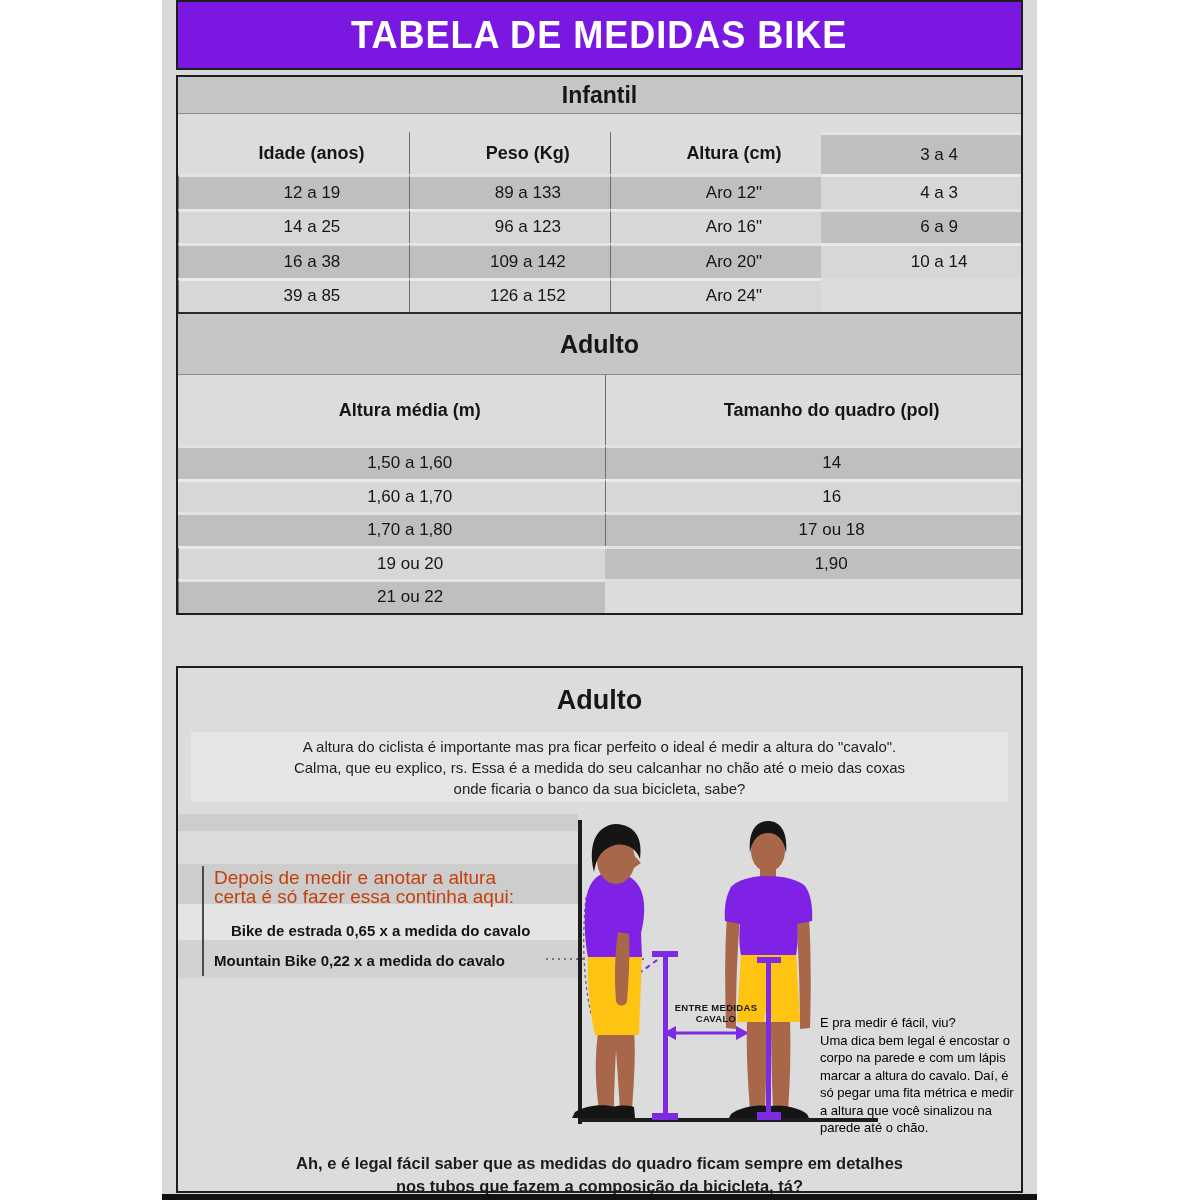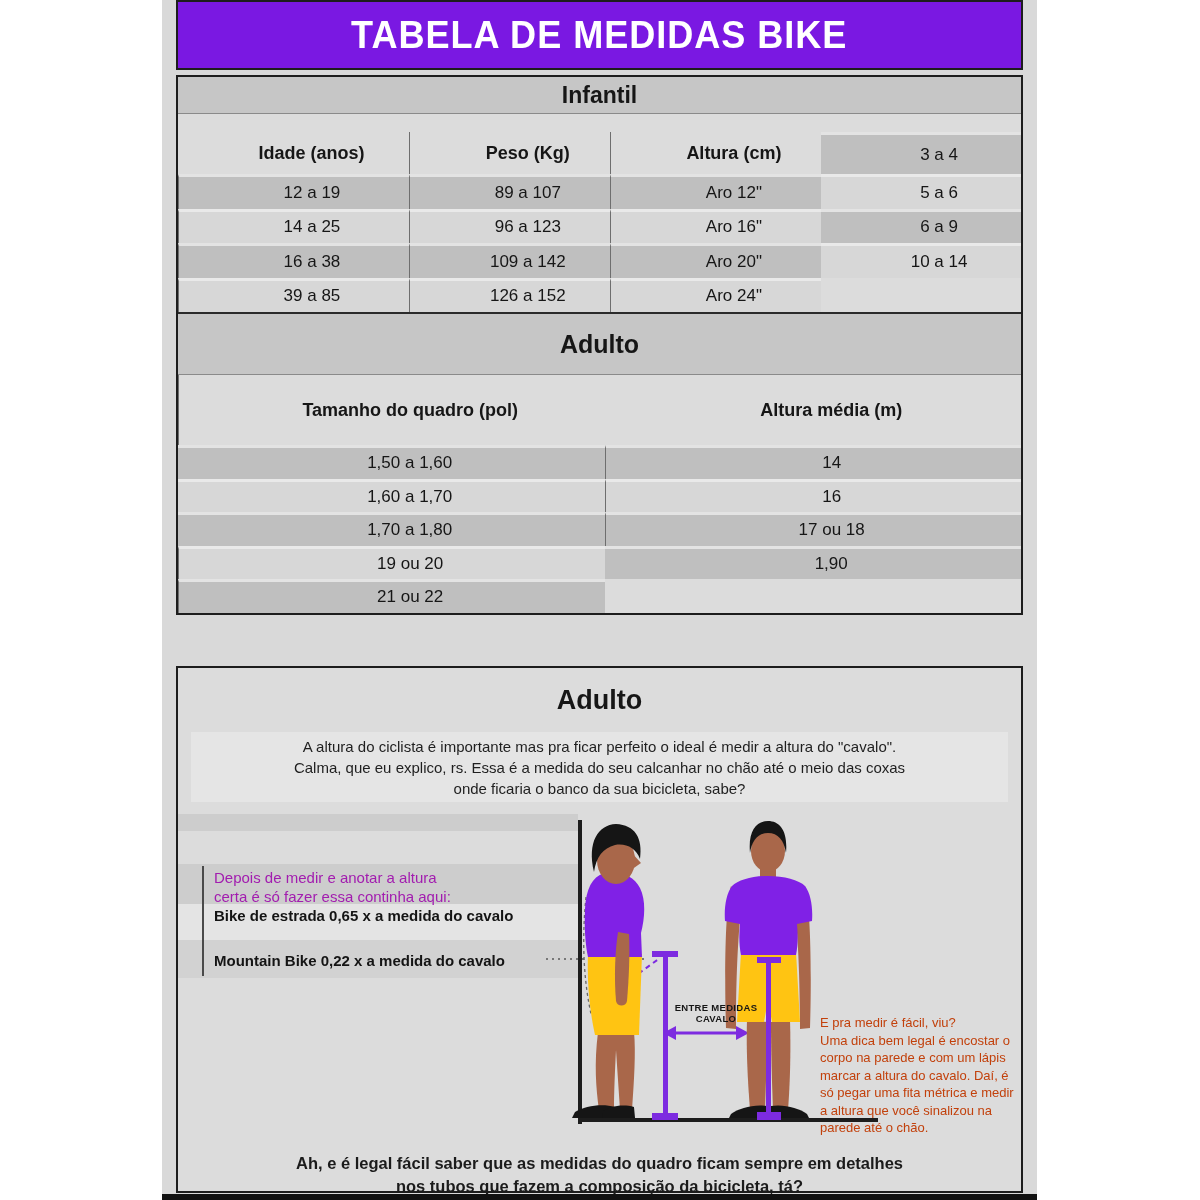--- a/index.html
+++ b/index.html
@@ -42,28 +42,28 @@
   .intro-panel{position:absolute;top:64px;left:13px;width:817px;height:70px;background:var(--panel-bg);
     display:flex;flex-direction:column;align-items:center;justify-content:center;
     font-size:15px;line-height:21px;color:#1f1f1f;text-align:center;}
   .middle{position:absolute;top:134px;left:0;width:100%;height:340px;}
   .stripe{position:absolute;left:0;width:400px;}
   .stripe.s1{top:12px;height:17px;background:var(--stripe-dark);}
   .stripe.s2{top:62px;height:40px;background:var(--stripe-dark);}
   .stripe.s3{top:102px;height:36px;background:var(--stripe-light);}
   .stripe.s4{top:138px;height:38px;background:#d2d2d2;}
   .vrule{position:absolute;left:24px;top:64px;width:2px;height:110px;background:#4a4a4a;}
-  .left-note{position:absolute;left:36px;top:66px;font-size:15px;line-height:19px;color:#a21caf;}
+  .left-note{position:absolute;left:36px;top:66px;font-size:19px;line-height:19px;color:#c2410c;}
   .formula{position:absolute;left:36px;font-size:15px;font-weight:bold;color:#141414;}
-  .formula.road{top:105px;}
+  .formula.road{top:120px;margin-left:17px;}
   .formula.mtb{top:150px;}
   .diagram-svg{position:absolute;left:364px;top:0;width:360px;height:340px;}
   .measure-label{position:absolute;left:486px;top:200px;width:104px;text-align:center;
     font-size:9.5px;font-weight:bold;line-height:11px;letter-spacing:.3px;color:#161616;}
-  .tip{position:absolute;left:642px;top:212px;width:215px;font-size:13px;line-height:17.5px;color:#c2410c;}
+  .tip{position:absolute;left:642px;top:212px;width:215px;font-size:13px;line-height:17.5px;color:#000000;}
   .footer-note{position:absolute;top:474px;left:0;width:100%;text-align:center;
     font-size:16.5px;font-weight:bold;line-height:23px;color:#1b1b1b;padding-top:10px;box-sizing:border-box;}
   .black-bar{position:absolute;left:0;top:1194px;width:875px;height:6px;background:#111;}
 
   
   .f-ink{fill:var(--ink);} .f-skin{fill:var(--skin);} .f-shirt{fill:var(--shirt);}
   .f-shorts{fill:var(--shorts);} .f-measure{fill:var(--measure);} .f-hair{fill:#151515;}
   .s-measure{stroke:var(--measure);} 
 </style>
 </head>
@@ -79,44 +79,44 @@
     <div class="card card1">
       <div class="band band-infantil">Infantil</div>
 
       <div class="grid grid1">
         <div class="cell hd">Idade (anos)</div>
         <div class="cell hd vd">Peso (Kg)</div>
         <div class="cell hd vd">Altura (cm)</div>
 
         <div class="cell rd">3 a 4</div>
         <div class="cell rd vd">12 a 19</div>
-        <div class="cell rd vd">89 a 107</div>
+        <div class="cell rd vd">89 a 133</div>
         <div class="cell rd vd">Aro 12"</div>
 
-        <div class="cell rl">5 a 6</div>
+        <div class="cell rl">4 a 3</div>
         <div class="cell rl vd">14 a 25</div>
         <div class="cell rl vd">96 a 123</div>
         <div class="cell rl vd">Aro 16"</div>
 
         <div class="cell rd">6 a 9</div>
         <div class="cell rd vd">16 a 38</div>
         <div class="cell rd vd">109 a 142</div>
         <div class="cell rd vd">Aro 20"</div>
 
         <div class="cell rl">10 a 14</div>
         <div class="cell rl vd">39 a 85</div>
         <div class="cell rl vd">126 a 152</div>
         <div class="cell rl vd">Aro 24"</div>
       </div>
 
       <div class="band band-adulto">Adulto</div>
 
       <div class="grid grid2">
+        <div class="cell hd">Altura média (m)</div>
         <div class="cell hd vd">Tamanho do quadro (pol)</div>
-        <div class="cell hd">Altura média (m)</div>
 
         <div class="cell rd">1,50 a 1,60</div>
         <div class="cell rd vd">14</div>
 
         <div class="cell rl">1,60 a 1,70</div>
         <div class="cell rl vd">16</div>
 
         <div class="cell rd">1,70 a 1,80</div>
         <div class="cell rd vd">17 ou 18</div>
 

